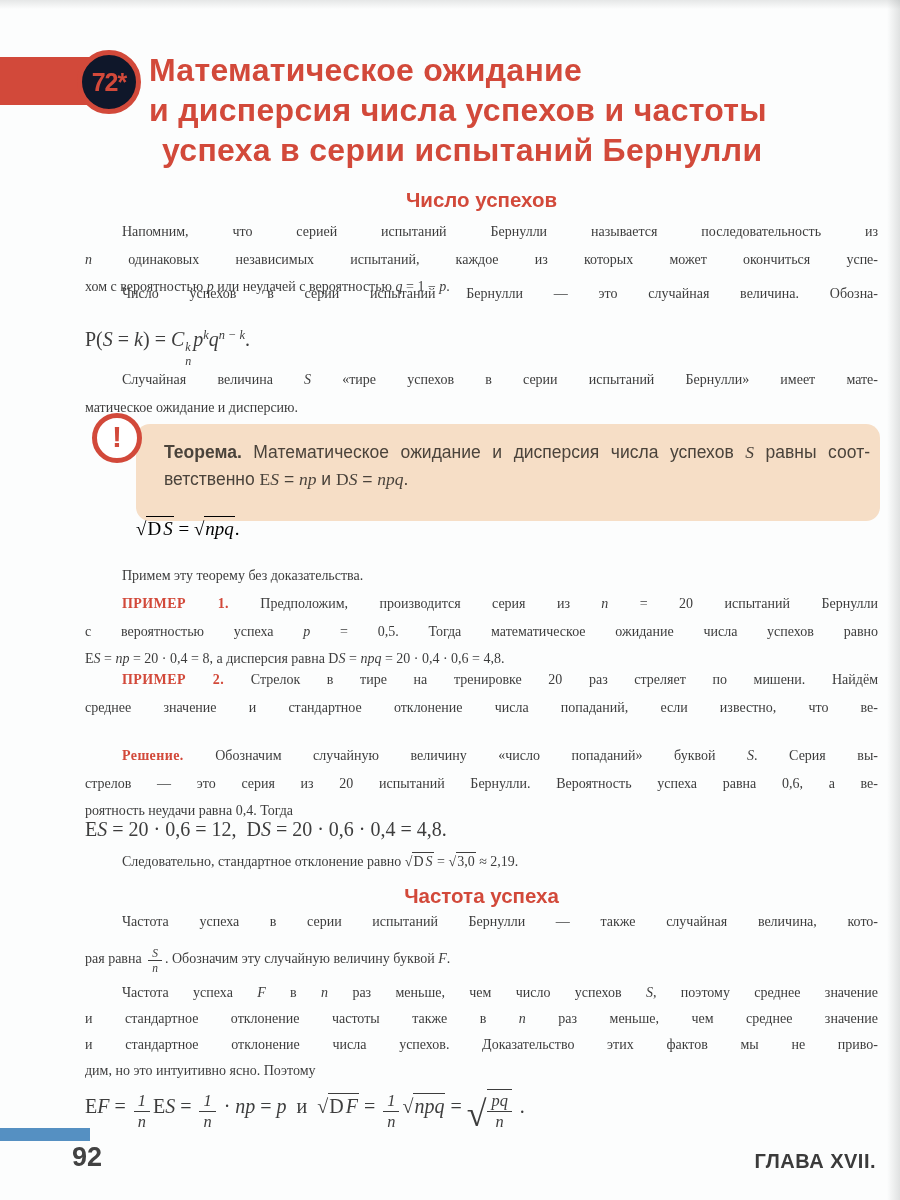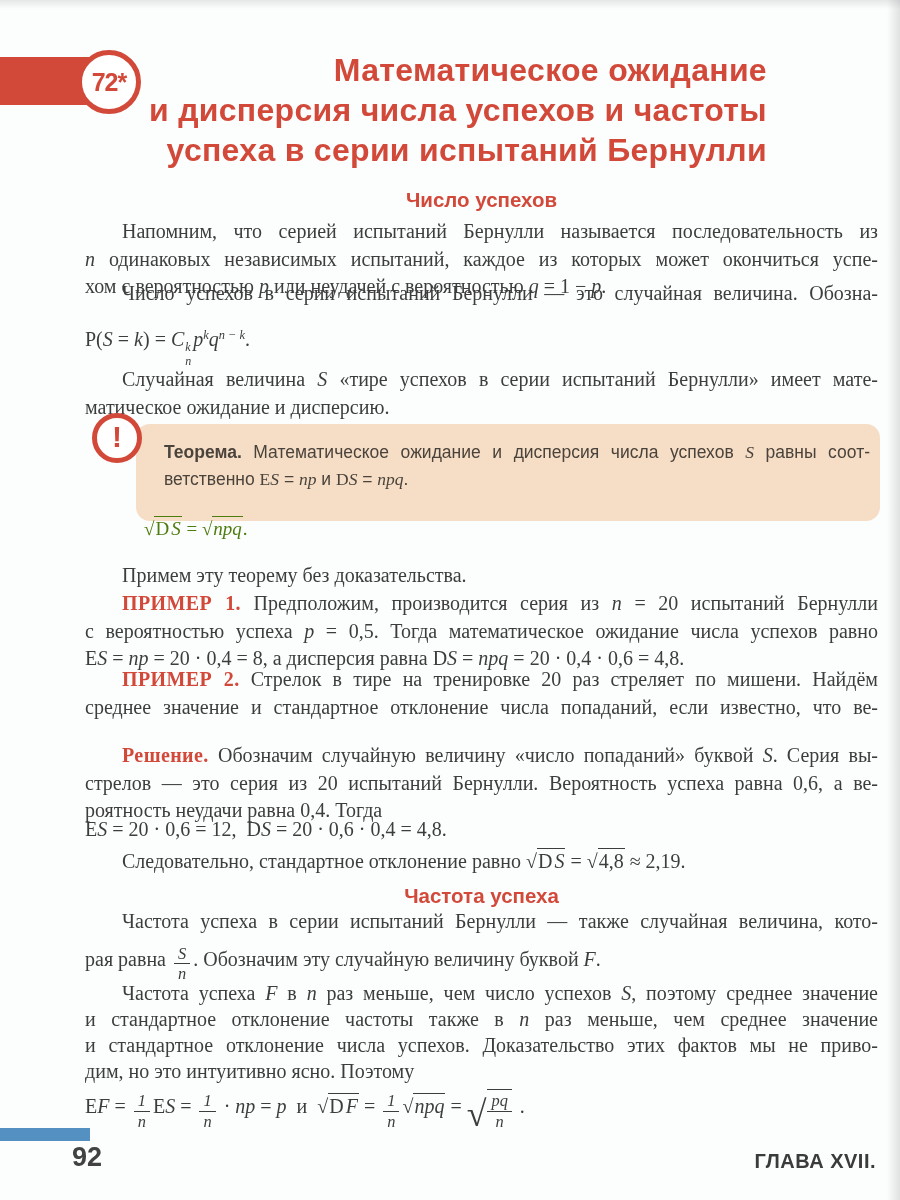--- a/index.html
+++ b/index.html
@@ -16,38 +16,38 @@
   }
   .edge-top{position:absolute;left:0;top:0;width:100%;height:9px;
     background:linear-gradient(to bottom,rgba(110,115,115,.16),rgba(110,115,115,0));}
   .edge-right{position:absolute;right:0;top:0;width:13px;height:100%;
     background:linear-gradient(to right,rgba(110,115,115,0),rgba(110,115,115,.20));}
 
   
   .badge-bar{position:absolute;left:0;top:57px;width:134px;height:48px;
     background:var(--red);border-radius:0 24px 24px 0;}
   .badge-circle{position:absolute;left:77px;top:-7px;width:54px;height:54px;
-    background:#ffffff;border:5px solid var(--red);border-radius:50%;
+    background:#0f172a;border:5px solid var(--red);border-radius:50%;
     display:flex;align-items:center;justify-content:center;}
   .badge-num{font-family:"Liberation Sans","DejaVu Sans",sans-serif;
     font-weight:bold;font-size:25px;color:var(--red);letter-spacing:-1px;}
 
   .title{position:absolute;left:149px;top:50px;margin:0;
     font-family:"Liberation Sans","DejaVu Sans",sans-serif;font-weight:bold;
-    font-size:32px;line-height:40px;color:var(--red);letter-spacing:.3px;text-align:right;}
+    font-size:32px;line-height:40px;color:var(--red);letter-spacing:.3px;}
   .title .tl{white-space:nowrap;}
   .title .tl3{padding-left:13px;}
 
   .h2{position:absolute;left:85px;width:793px;text-align:center;
     font-family:"Liberation Sans","DejaVu Sans",sans-serif;font-weight:bold;
     font-size:20.5px;color:var(--red);}
   .h2-a{top:188px;} .h2-b{top:884px;}
 
   
-  .para{position:absolute;left:85px;width:793px;font-size:20px;
+  .para{position:absolute;left:85px;width:793px;font-size:14px;
     line-height:27.5px;color:var(--ink);}
   .line{text-align:left;}
   .line.just{text-align:justify;text-align-last:justify;}
   .indent > .line:first-child{text-indent:37px;}
   .formula{position:absolute;left:85px;width:793px;text-align:center;
     font-size:20px;color:var(--ink);}
 
   #p1{top:218px;} #p2{top:280px;} #fb{top:328px;} #p3{top:366px;}
   #accept{top:562px;} #ex1{top:590px;} #ex2{top:666px;} #sol{top:742px;}
   #fesds{top:818px;} #conseq{top:848px;}
@@ -55,21 +55,21 @@
   #p5{top:980px;line-height:26px;}
   #ffinal{top:1084px;line-height:44px;}
 
   
   .box{position:absolute;left:136px;top:424px;width:744px;height:97px;
     background:var(--peach);border-radius:14px;}
   .box-body{position:absolute;left:28px;top:15px;width:706px;
     font-family:"Liberation Sans","DejaVu Sans",sans-serif;font-size:17.5px;
     line-height:27px;color:#4a433b;}
   .box-formula{position:absolute;left:0;right:1px;top:94px;text-align:center;
-    font-family:"Liberation Serif","DejaVu Serif",serif;font-size:19px;color:#4d7c0f;margin-left:8px;}
+    font-family:"Liberation Serif","DejaVu Serif",serif;font-size:19px;color:#000000;}
   .alert{position:absolute;left:92px;top:413px;width:40px;height:40px;
     background:#fff;border:5px solid var(--red);border-radius:50%;
     display:flex;align-items:center;justify-content:center;}
   .excl{font-family:"Liberation Sans","DejaVu Sans",sans-serif;font-weight:bold;
     font-size:30px;line-height:1;color:var(--red);padding-bottom:2px;}
 
   
   .run-r{} 
   .run-i{font-style:italic;}
   .run-b{font-weight:bold;}
@@ -165,21 +165,21 @@
     </div>
   <div class="para indent" id="sol">
       <div class="line just"><span class="run-lbl">Решение.</span><span class="run-r"> Обозначим случайную величину «число попаданий» буквой </span><span class="run-i">S</span><span class="run-r">. Серия вы-</span></div>
       <div class="line just"><span class="run-r">стрелов — это серия из 20 испытаний Бернулли. Вероятность успеха равна 0,6, а ве-</span></div>
       <div class="line"><span class="run-r">роятность неудачи равна 0,4. Тогда</span></div>
     </div>
   <div class="formula" id="fesds">
       <div class="line"><span class="run-r">E</span><span class="run-i">S</span><span class="run-r"> = 20 · 0,6 = 12, </span><span class="run-r">D</span><span class="run-i">S</span><span class="run-r"> = 20 · 0,6 · 0,4 = 4,8.</span></div>
     </div>
   <div class="para indent" id="conseq">
-      <div class="line"><span class="run-r">Следовательно, стандартное отклонение равно </span><span class="run-r">√</span><span class="run-radr">D</span><span class="run-radi">S</span><span class="run-r"> = </span><span class="run-r">√</span><span class="run-radr">4,8</span><span class="run-r"> ≈ 2,19.</span></div>
+      <div class="line"><span class="run-r">Следовательно, стандартное отклонение равно </span><span class="run-r">√</span><span class="run-radr">D</span><span class="run-radi">S</span><span class="run-r"> = </span><span class="run-r">√</span><span class="run-radr">3,0</span><span class="run-r"> ≈ 2,19.</span></div>
     </div>
 
   <div class="h2 h2-b">Частота успеха</div>
 
   <div class="para indent" id="p4">
       <div class="line just"><span class="run-r">Частота успеха в серии испытаний Бернулли — также случайная величина, кото-</span></div>
       <div class="line"><span class="run-r">рая равна </span><span class="frac"><span class="num">S</span><span class="den">n</span></span><span class="run-r">. Обозначим эту случайную величину буквой </span><span class="run-i">F</span><span class="run-r">.</span></div>
     </div>
   <div class="para indent" id="p5">
       <div class="line just"><span class="run-r">Частота успеха </span><span class="run-i">F</span><span class="run-r"> в </span><span class="run-i">n</span><span class="run-r"> раз меньше, чем число успехов </span><span class="run-i">S</span><span class="run-r">, поэтому среднее значение</span></div>

